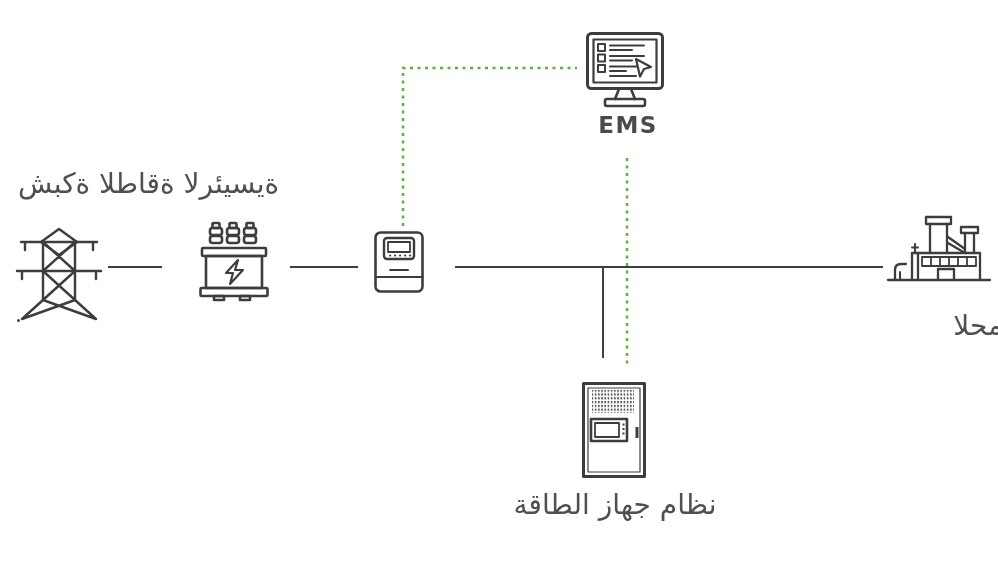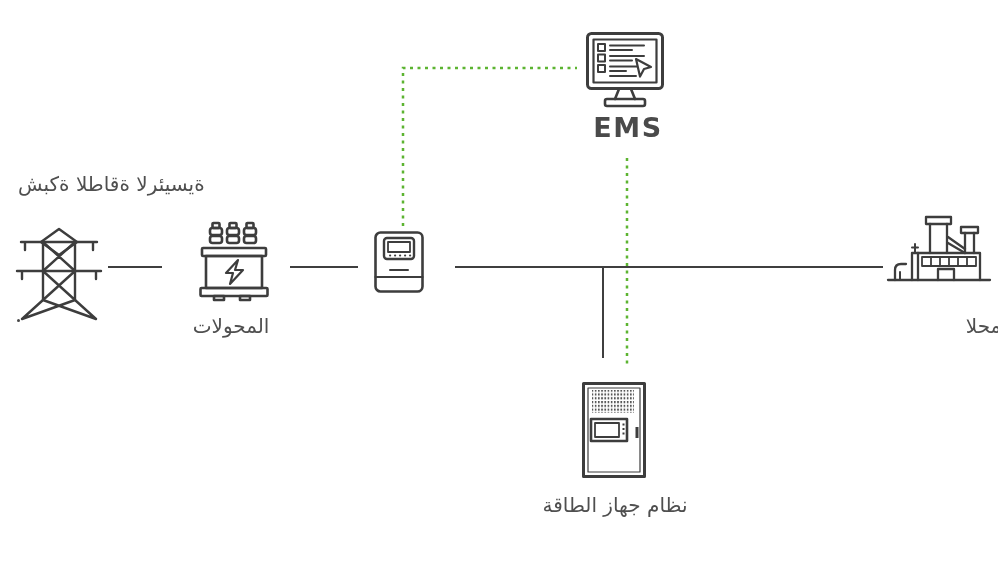--- a/index.html
+++ b/index.html
@@ -1,26 +1,26 @@
 <!DOCTYPE html>
 <html style="--background: #ffffff; --connector: #3f3f3f; --icon_stroke: #3d3d3d; --label_text: #4f4f4f; --ems_text: #4a4a4a; --green_dashed: #5cb431;"><head>
 <meta charset="utf-8">
 <style>
   html,body{margin:0;padding:0;background:#fff;}
   #canvas{
     position:relative;width:998px;height:562px;background:var(--background,#ffffff);
     font-family:"DejaVu Sans","Liberation Sans",sans-serif;overflow:hidden;
   }
   .node-label{
-    position:absolute;color:var(--label_text,#4f4f4f);font-size:20px;line-height:30px;
+    position:absolute;color:var(--label_text,#4f4f4f);font-size:28px;line-height:30px;
     white-space:nowrap;
   }
   .centered{transform:translateX(-50%);}
   .ems-label{
-    position:absolute;color:var(--ems_text,#4a4a4a);font-size:27px;font-weight:700;
+    position:absolute;color:var(--ems_text,#4a4a4a);font-size:23px;font-weight:700;
     letter-spacing:1.5px;transform:translateX(-50%);white-space:nowrap;
   }
   svg{position:absolute;overflow:visible;}
   .icon-stroke{stroke:var(--icon_stroke,#3d3d3d);fill:none;stroke-linecap:round;stroke-linejoin:round;}
   .icon-fill{fill:var(--icon_stroke,#3d3d3d);stroke:none;}
   .connector{stroke:var(--connector,#3f3f3f);stroke-width:2;fill:none;}
   .green-line{stroke:var(--green_dashed,#5cb431);stroke-width:2.5;fill:none;stroke-dasharray:3 4.5;}
   .stray-dot{position:absolute;width:3px;height:3px;border-radius:50%;background:#474747;}
 </style>
 </head>
@@ -62,21 +62,20 @@
       <rect x="44" y="6" width="12" height="7" rx="2.5"></rect>
       <rect x="44" y="14" width="12" height="7" rx="2.5"></rect>
       <rect x="2" y="26" width="64" height="8" rx="1"></rect>
       <rect x="6" y="34" width="56" height="32"></rect>
       <path d="M38,38 L26,51 L33,51 L30,62 L43,48 L35,48 Z" stroke-width="2.2"></path>
       <rect x="0.5" y="66" width="67" height="8" rx="1"></rect>
       <rect x="14" y="74" width="10" height="4"></rect>
       <rect x="40" y="74" width="10" height="4"></rect>
     </g>
   </svg>
-  <div class="node-label centered" style="left:231px;top:311px;">المحولات</div>
 
   <svg style="left:374px;top:231px;" width="50" height="62" viewBox="0 0 50 62">
     <g class="icon-stroke">
       <rect x="1.5" y="1.5" width="47" height="59" rx="5" stroke-width="2.6"></rect>
       <rect x="10" y="7" width="30" height="21" rx="3" stroke-width="2.4"></rect>
       <rect x="14" y="11" width="22" height="10" stroke-width="1.8"></rect>
       <path d="M16,24.5 h0.2 M21,24.5 h0.2 M26,24.5 h0.2 M31,24.5 h0.2 M36,24.5 h0.2" stroke-width="2"></path>
       <path d="M16,39 H34" stroke-width="2"></path>
       <path d="M1.5,46 H48.5" stroke-width="2.2"></path>
     </g>

